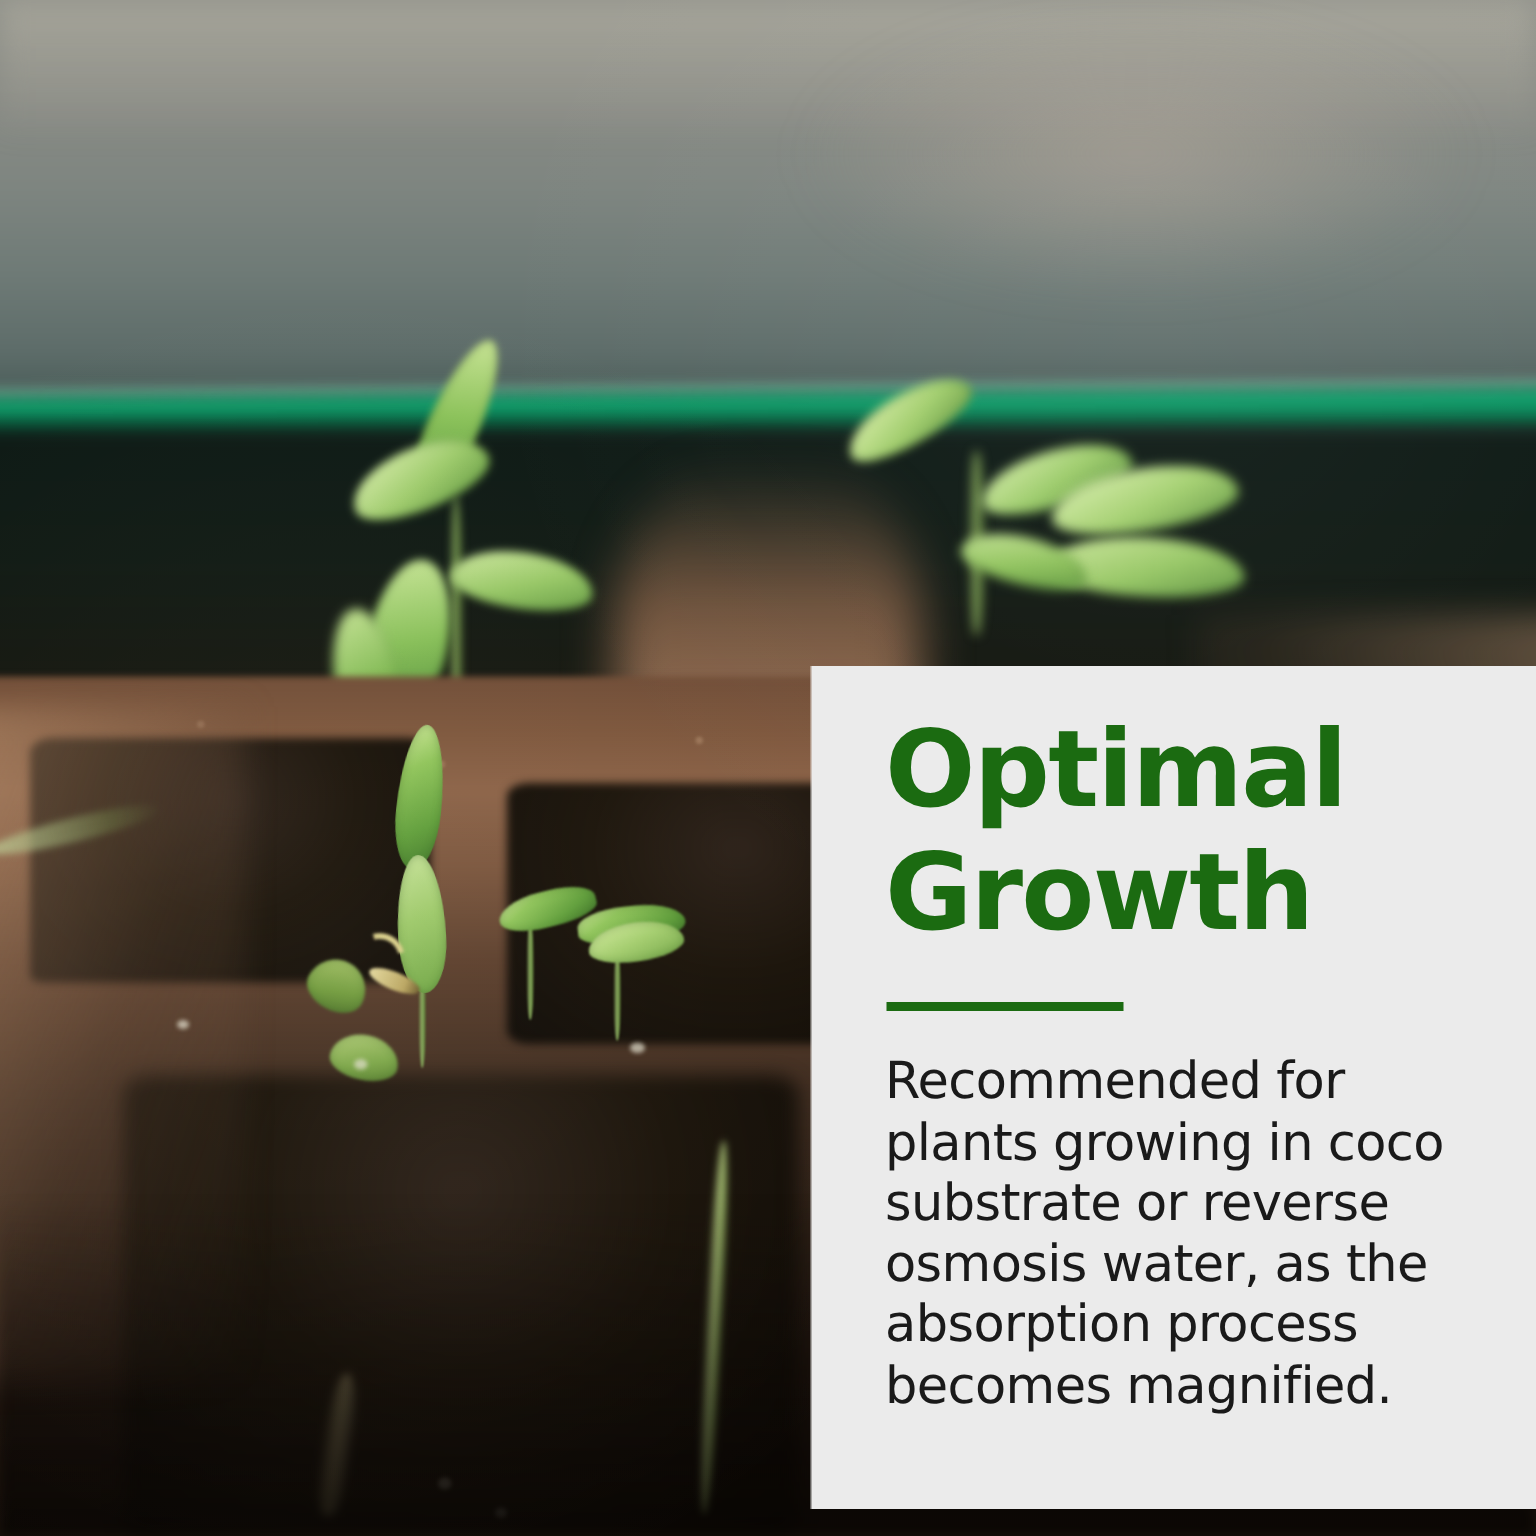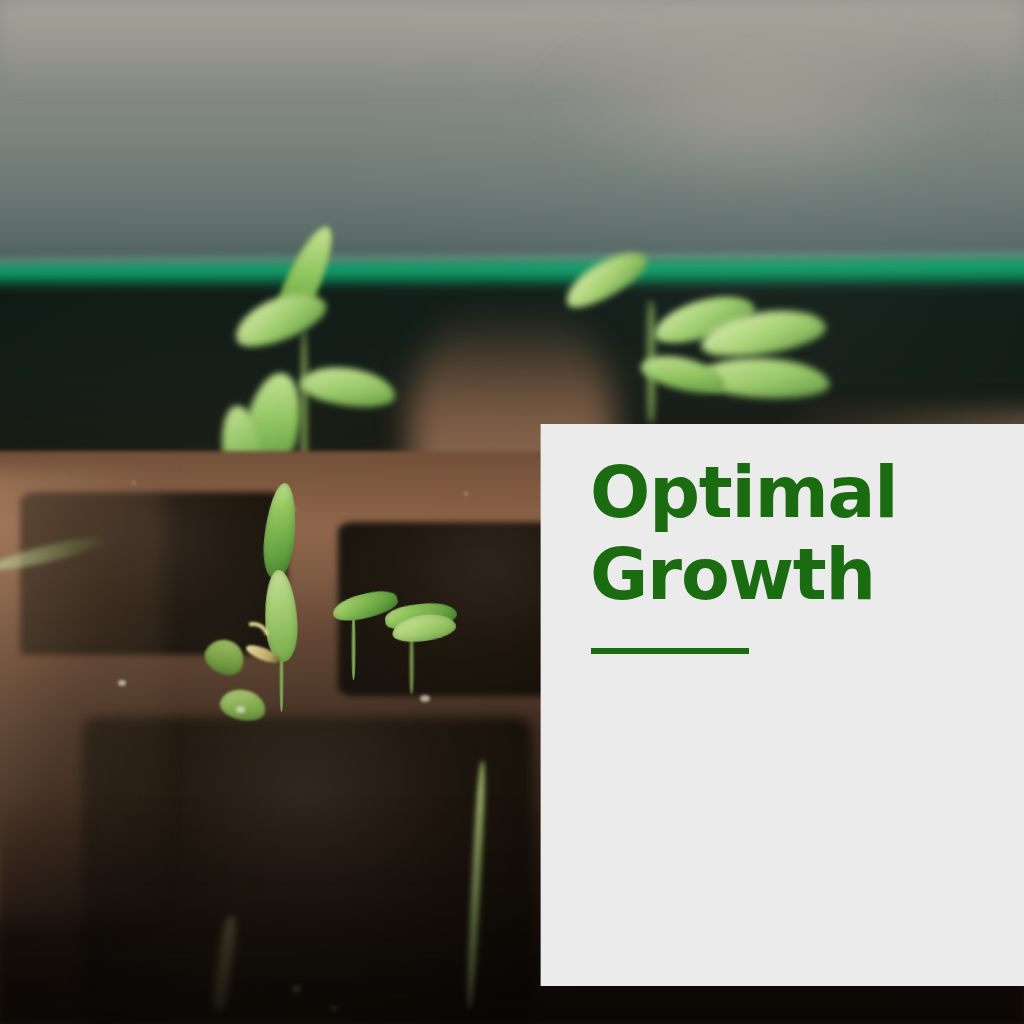--- a/index.html
+++ b/index.html
@@ -274,21 +274,21 @@
     background:
       radial-gradient(circle at 22% 62%, rgba(255,240,210,.05), transparent 45%),
       radial-gradient(circle at 75% 20%, rgba(255,255,255,.05), transparent 40%);
     pointer-events: none;
   }
 
   
   .panel {
     position: absolute;
     left: 541px;
-    top: 424px;
+    top: 444px;
     width: 483px;
     height: 562px;
     background: #ebebeb;
     box-shadow: -1px 0 0 rgba(255,255,255,.35);
   }
   .panel-inner {
     position: absolute;
     left: 49px;
     top: 0;
     right: 24px;
@@ -408,16 +408,17 @@
 
     <div class="bottom-fade"></div>
     <div class="grain"></div>
   </div>
 
   <div class="panel">
     <div class="panel-inner">
       <h1 class="headline">Optimal
 Growth</h1>
       <div class="divider"></div>
+      <p class="body-copy">Recommended for plants growing in coco substrate or reverse osmosis water, as the absorption process becomes magnified.</p>
     </div>
   </div>
 
 </div>
 
 </body></html>

